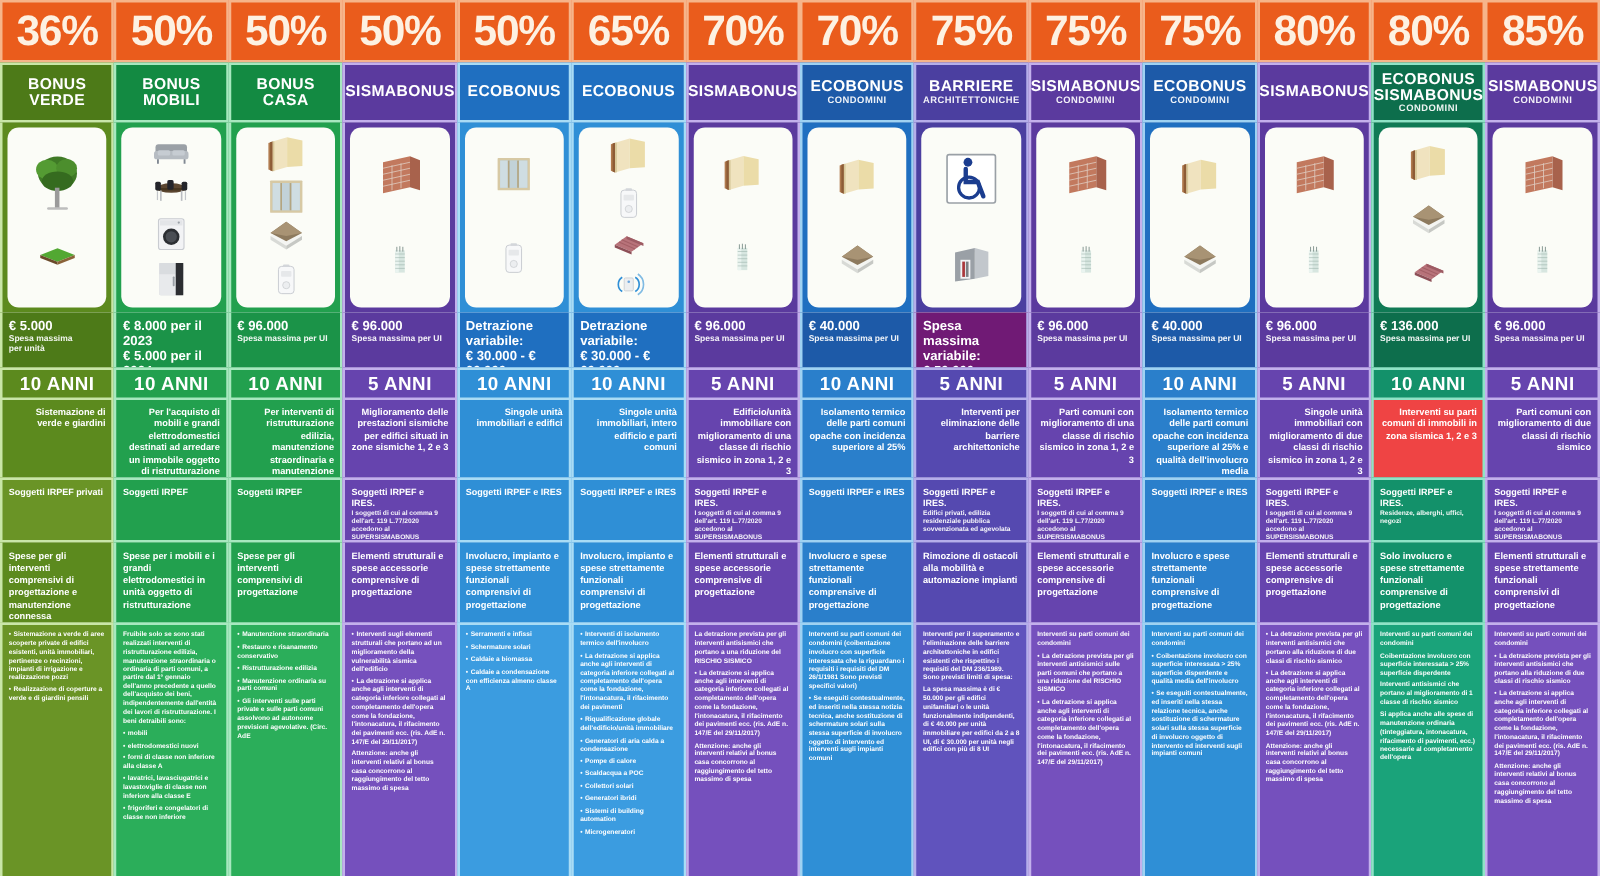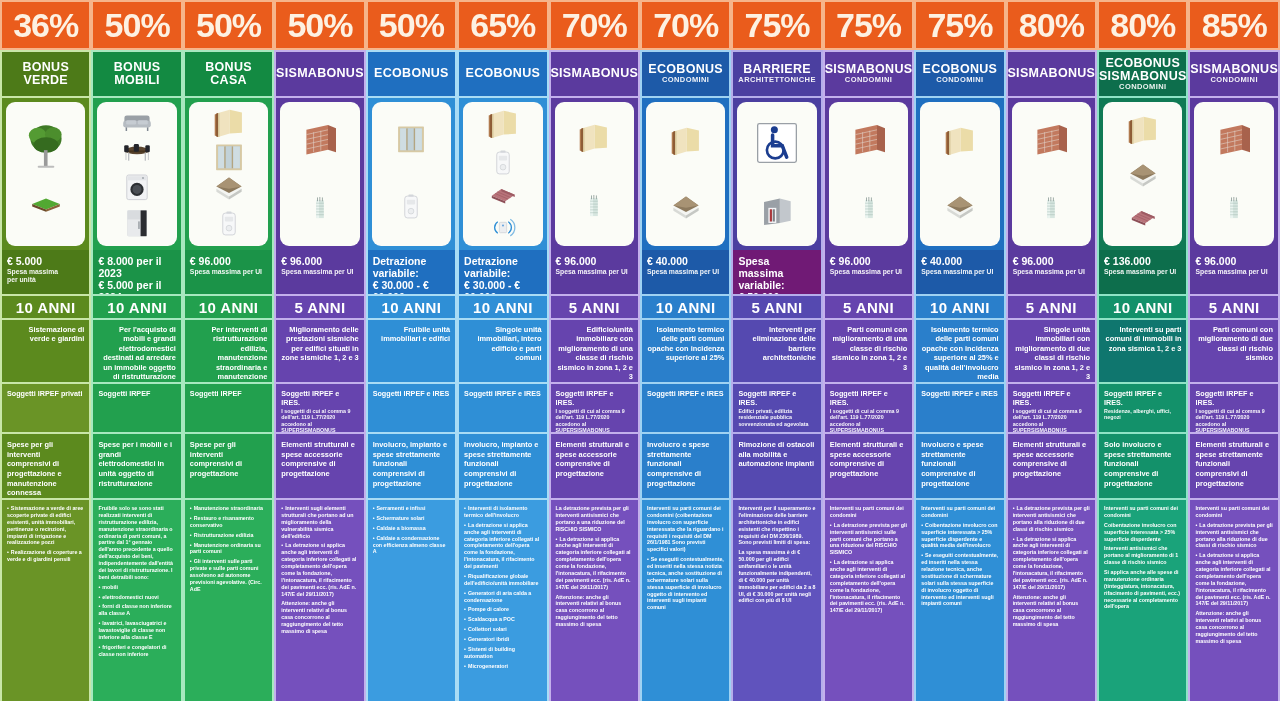--- a/index.html
+++ b/index.html
@@ -404,21 +404,21 @@
               <circle cx="50" cy="66" r="11" fill="#eceef0" stroke="#c4c7cb" stroke-width="2"></circle>
               <rect x="40" y="2" width="20" height="8" rx="3" fill="#d3d6da"></rect>
             </svg>
           </span>
         </div>
       </div>
       <div class="amount" style="background: rgb(31, 111, 192); border-color: rgb(169, 220, 245);">
         <div class="amount-main">Detrazione variabile:<br>€ 30.000 - € 60.000</div>
       </div>
       <div class="years" style="background: rgb(47, 143, 214); border-color: rgb(169, 220, 245);">10 ANNI</div>
-      <div class="interv" style="background: rgb(47, 143, 214); border-color: rgb(169, 220, 245);">Fruibile unità immobiliari e edifici</div>
+      <div class="interv" style="background: rgb(47, 143, 214); border-color: rgb(169, 220, 245);">Singole unità immobiliari e edifici</div>
       <div class="benef" style="background: rgb(47, 143, 214); border-color: rgb(169, 220, 245);">
         <div class="benef-main">Soggetti IRPEF e IRES</div>
       </div>
       <div class="spese" style="background: rgb(47, 143, 214); border-color: rgb(169, 220, 245);">Involucro, impianto e spese strettamente funzionali comprensivi di progettazione</div>
       <div class="details" style="background: rgb(59, 156, 224); border-color: rgb(169, 220, 245);">
         <p class="b">Serramenti e infissi</p>
         <p class="b">Schermature solari</p>
         <p class="b">Caldaie a biomassa</p>
         <p class="b">Caldaie a condensazione con efficienza almeno classe A</p>
       </div>
@@ -817,21 +817,21 @@
               <line x1="22" y1="34" x2="68" y2="54" stroke="#a35f66" stroke-width="3"></line>
             </svg>
           </span>
         </div>
       </div>
       <div class="amount" style="background: rgb(13, 110, 76); border-color: rgb(143, 227, 198);">
         <div class="amount-main">€ 136.000</div>
         <div class="amount-note">Spesa massima per UI</div>
       </div>
       <div class="years" style="background: rgb(19, 145, 106); border-color: rgb(143, 227, 198);">10 ANNI</div>
-      <div class="interv" style="background: #0f766e; border-color: rgb(143, 227, 198);">Interventi su parti comuni di immobili in zona sismica 1, 2 e 3</div>
+      <div class="interv" style="background: #ef4444; border-color: rgb(143, 227, 198);">Interventi su parti comuni di immobili in zona sismica 1, 2 e 3</div>
       <div class="benef" style="background: rgb(19, 145, 106); border-color: rgb(143, 227, 198);">
         <div class="benef-main">Soggetti IRPEF e IRES.</div>
         <div class="benef-note">Residenze, alberghi, uffici, negozi</div>
       </div>
       <div class="spese" style="background: rgb(19, 145, 106); border-color: rgb(143, 227, 198);">Solo involucro e spese strettamente funzionali comprensive di progettazione</div>
       <div class="details" style="background: rgb(26, 163, 122); border-color: rgb(143, 227, 198);">
         <p class="strong">Interventi su parti comuni dei condomini</p>
         <p>Coibentazione involucro con superficie interessata &gt; 25% superficie disperdente</p>
         <p>Interventi antisismici che portano al miglioramento di 1 classe di rischio sismico</p>
         <p>Si applica anche alle spese di manutenzione ordinaria (tinteggiatura, intonacatura, rifacimento di pavimenti, ecc.) necessarie al completamento dell'opera</p>

